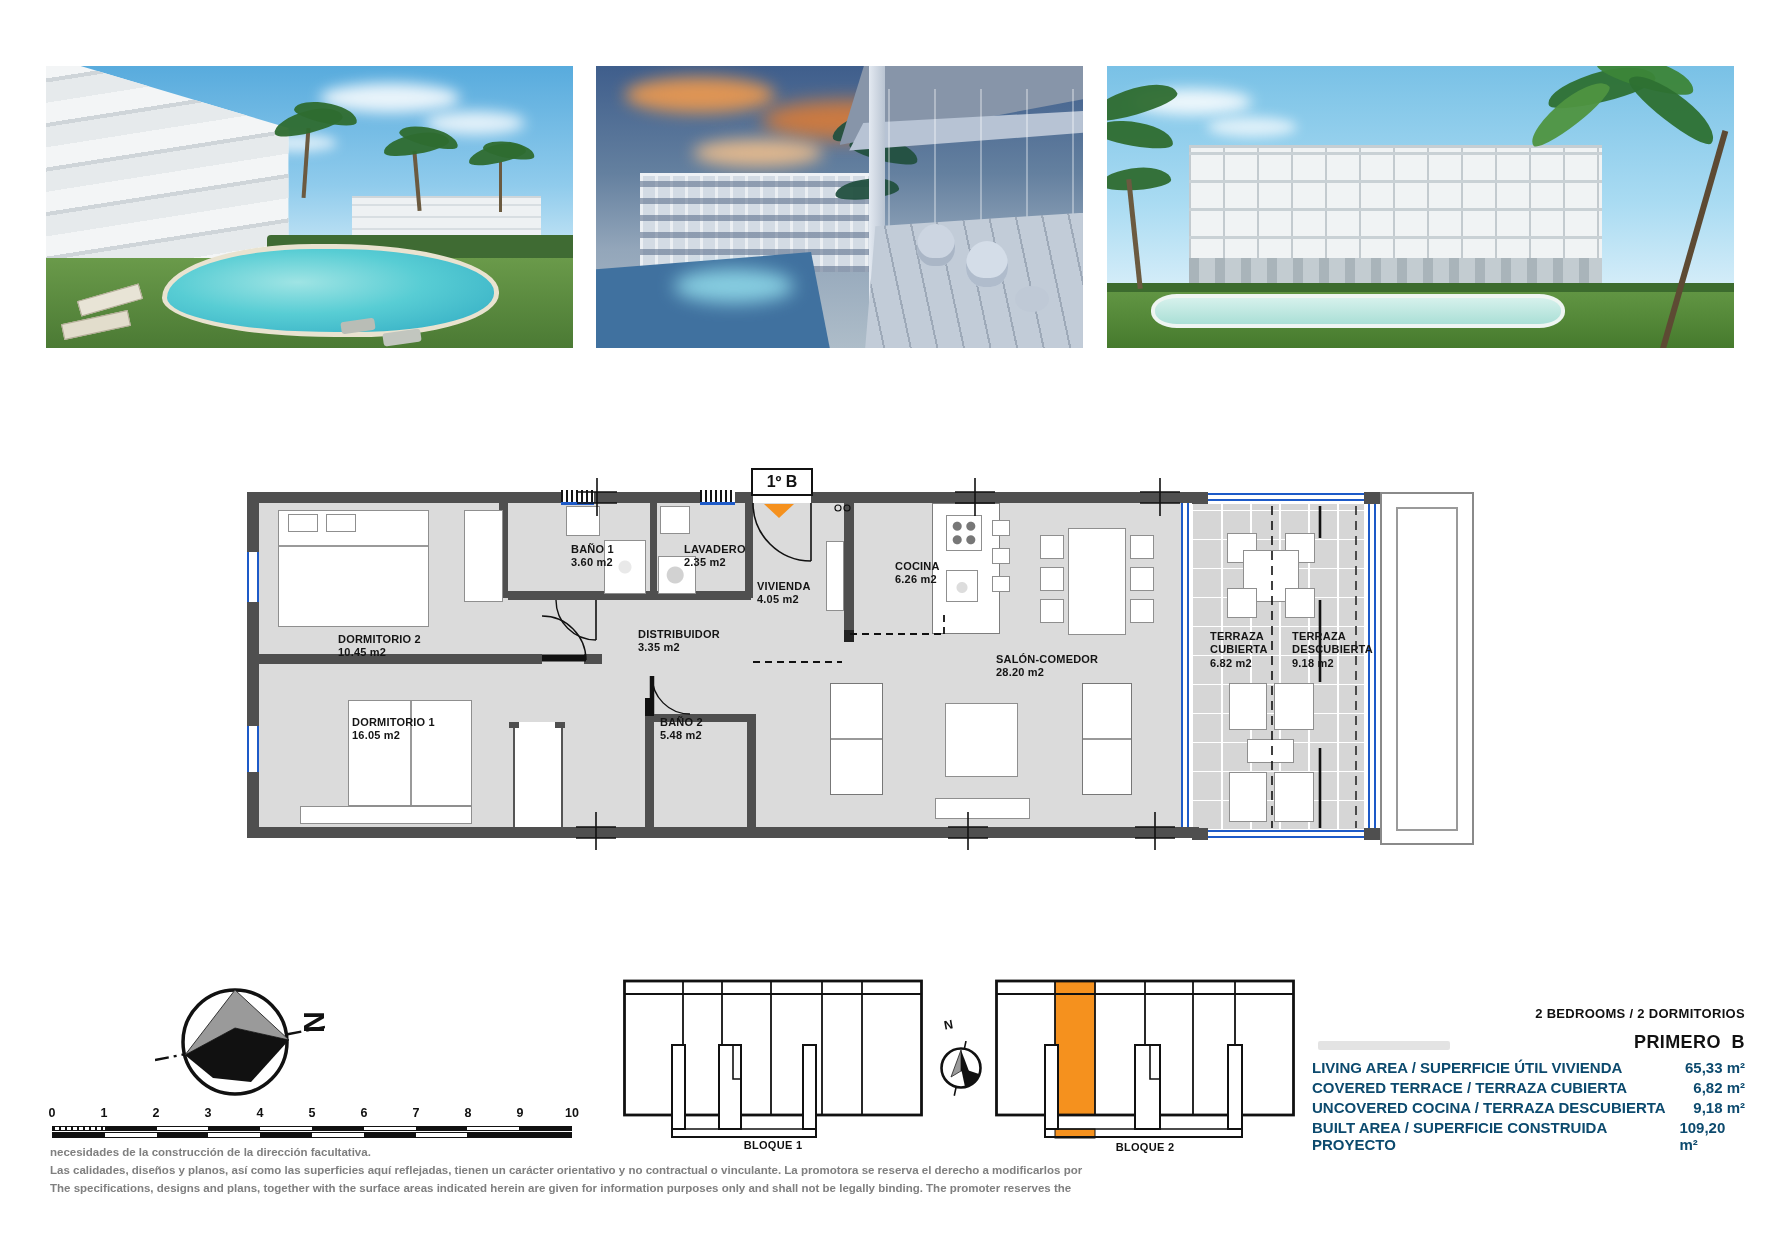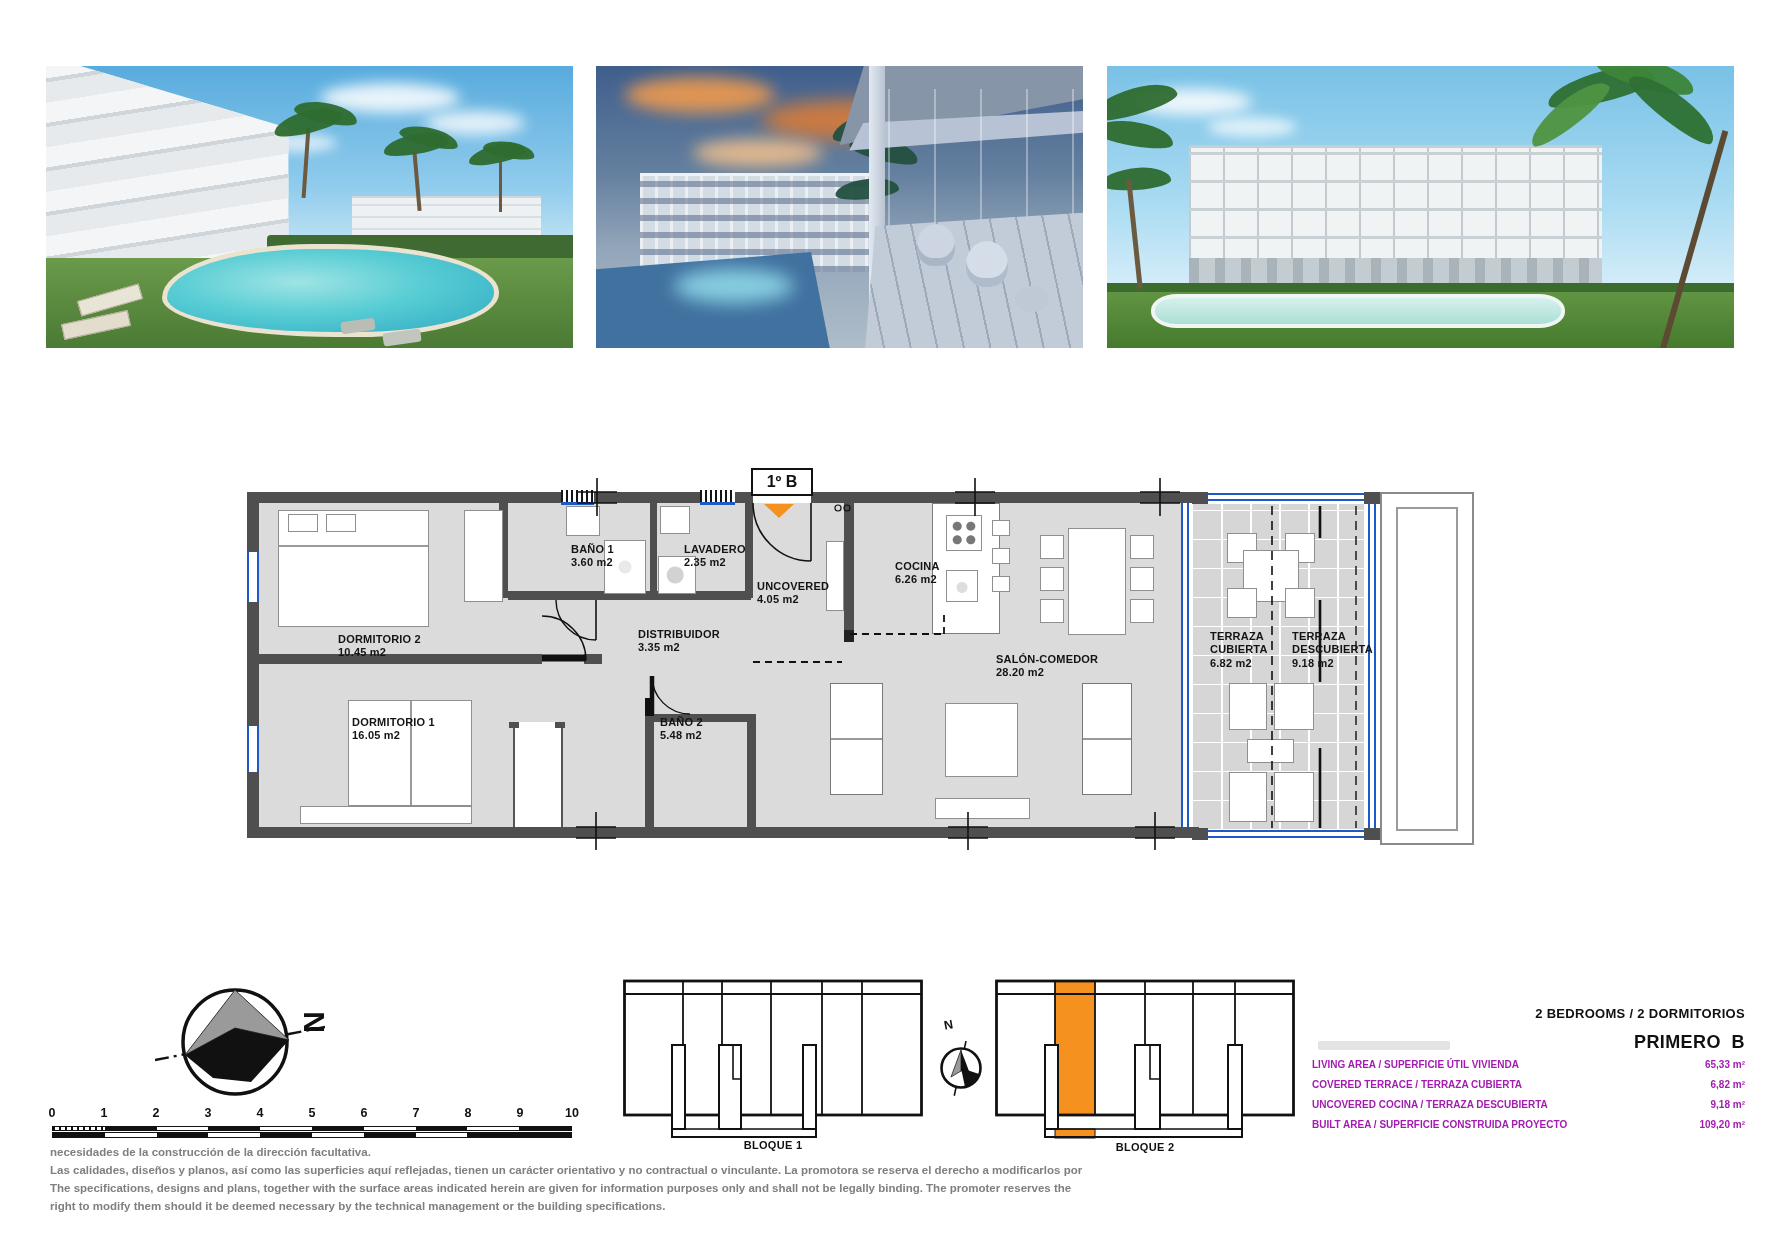--- a/index.html
+++ b/index.html
@@ -20,21 +20,21 @@
   .glassH{position:absolute;box-sizing:border-box;background:#fff;border-top:2px solid #1d5ac8;border-bottom:2px solid #1d5ac8;}
   .glassV{position:absolute;box-sizing:border-box;background:#fff;border-left:2px solid #1d5ac8;border-right:2px solid #1d5ac8;}
   .vent{position:absolute;background:repeating-linear-gradient(90deg,#151515 0 2px,#ffffff 2px 5px);border-bottom:3px solid #1d5ac8;box-sizing:border-box;}
   .svg-overlay{position:absolute;left:0;top:0;pointer-events:none;}
   
   .tick{position:absolute;transform:translateX(-50%);font-weight:700;font-size:12.5px;color:#111;}
   .sb-row{position:absolute;display:flex;box-sizing:border-box;border:1px solid #111;}
   .sb-row span{flex:1 1 0;}
   .blk-label{position:absolute;width:140px;text-align:center;font-weight:700;font-size:11px;color:#111;letter-spacing:.3px;}
   .sum-line{position:absolute;right:33px;text-align:right;font-weight:700;color:#111;}
-  .sum-row{display:flex;justify-content:space-between;height:20px;font-weight:700;font-size:10px;color:#a21caf;}
+  .sum-row{display:flex;justify-content:space-between;height:20px;font-weight:700;font-size:15px;color:#0c4a6e;}
   .disc-line{height:18px;font-weight:700;font-size:11.5px;color:#7f7f7f;white-space:nowrap;}
   .nletter{position:absolute;font-weight:700;color:#111;}
 </style>
 </head>
 <body>
 
 <div class="page">
 
   <div class="photo" style="left:46px;width:527px;">
     <div class="ph-layer" style="left:0;top:0;width:100%;height:100%;background:linear-gradient(180deg,#58abdd 0%,#8fcbec 42%,#c9e7f6 68%,#e8f4fb 100%);"></div>
@@ -214,21 +214,21 @@
 
   <div class="abs" style="left:751px;top:468px;width:62px;height:28px;border:2.5px solid #111;background:#fff;box-sizing:border-box;display:flex;align-items:center;justify-content:center;">
     <span style="font-weight:700;font-size:16px;color:#111;">1º B</span>
   </div>
   <div class="abs" style="left:764px;top:504px;width:0;height:0;border-left:15px solid transparent;border-right:15px solid transparent;border-top:14px solid #f5911e;"></div>
 
   <div class="lbl" style="left:338px;top:633px;"><span>DORMITORIO 2</span><br><span>10.45 m2</span></div>
   <div class="lbl" style="left:352px;top:716px;"><span>DORMITORIO 1</span><br><span>16.05 m2</span></div>
   <div class="lbl" style="left:571px;top:543px;"><span>BAÑO 1</span><br><span>3.60 m2</span></div>
   <div class="lbl" style="left:684px;top:543px;"><span>LAVADERO</span><br><span>2.35 m2</span></div>
-  <div class="lbl" style="left:757px;top:580px;"><span>UNCOVERED</span><br><span>4.05 m2</span></div>
+  <div class="lbl" style="left:757px;top:580px;"><span>VIVIENDA</span><br><span>4.05 m2</span></div>
   <div class="lbl" style="left:638px;top:628px;"><span>DISTRIBUIDOR</span><br><span>3.35 m2</span></div>
   <div class="lbl" style="left:660px;top:716px;"><span>BAÑO 2</span><br><span>5.48 m2</span></div>
   <div class="lbl" style="left:895px;top:560px;"><span>COCINA</span><br><span>6.26 m2</span></div>
   <div class="lbl" style="left:996px;top:653px;"><span>SALÓN-COMEDOR</span><br><span>28.20 m2</span></div>
   <div class="lbl wrap" style="left:1210px;top:630px;width:66px;"><span>TERRAZA CUBIERTA</span><br><span>6.82 m2</span></div>
   <div class="lbl wrap" style="left:1292px;top:630px;width:80px;"><span>TERRAZA DESCUBIERTA</span><br><span>9.18 m2</span></div>
 
   <svg class="abs" style="left:155px;top:955px;" width="170" height="175" viewBox="0 0 170 175">
     <path d="M 0 105 L 170 72" stroke="#111" stroke-width="2.4" stroke-dasharray="14 5 3 5" fill="none"></path>
     <circle cx="80" cy="87" r="52" fill="#fff" stroke="#111" stroke-width="3.5"></circle>
@@ -343,16 +343,15 @@
     <div class="sum-row">
       <span>BUILT AREA / SUPERFICIE CONSTRUIDA PROYECTO</span>
       <span>109,20 m²</span>
     </div>
   </div>
 
   <div class="abs" style="left:50px;top:1146px;width:1100px;">
     <div class="disc-line">necesidades de la construcción de la dirección facultativa.</div>
     <div class="disc-line">Las calidades, diseños y planos, así como las superficies aquí reflejadas, tienen un carácter orientativo y no contractual o vinculante. La promotora se reserva el derecho a modificarlos por</div>
     <div class="disc-line">The specifications, designs and plans, together with the surface areas indicated herein are given for information purposes only and shall not be legally binding. The promoter reserves the</div>
-    <div class="disc-line">right to modify them should it be deemed necessary by the technical management or the building specifications.</div>
   </div>
 
 </div>
 
 </body></html>

